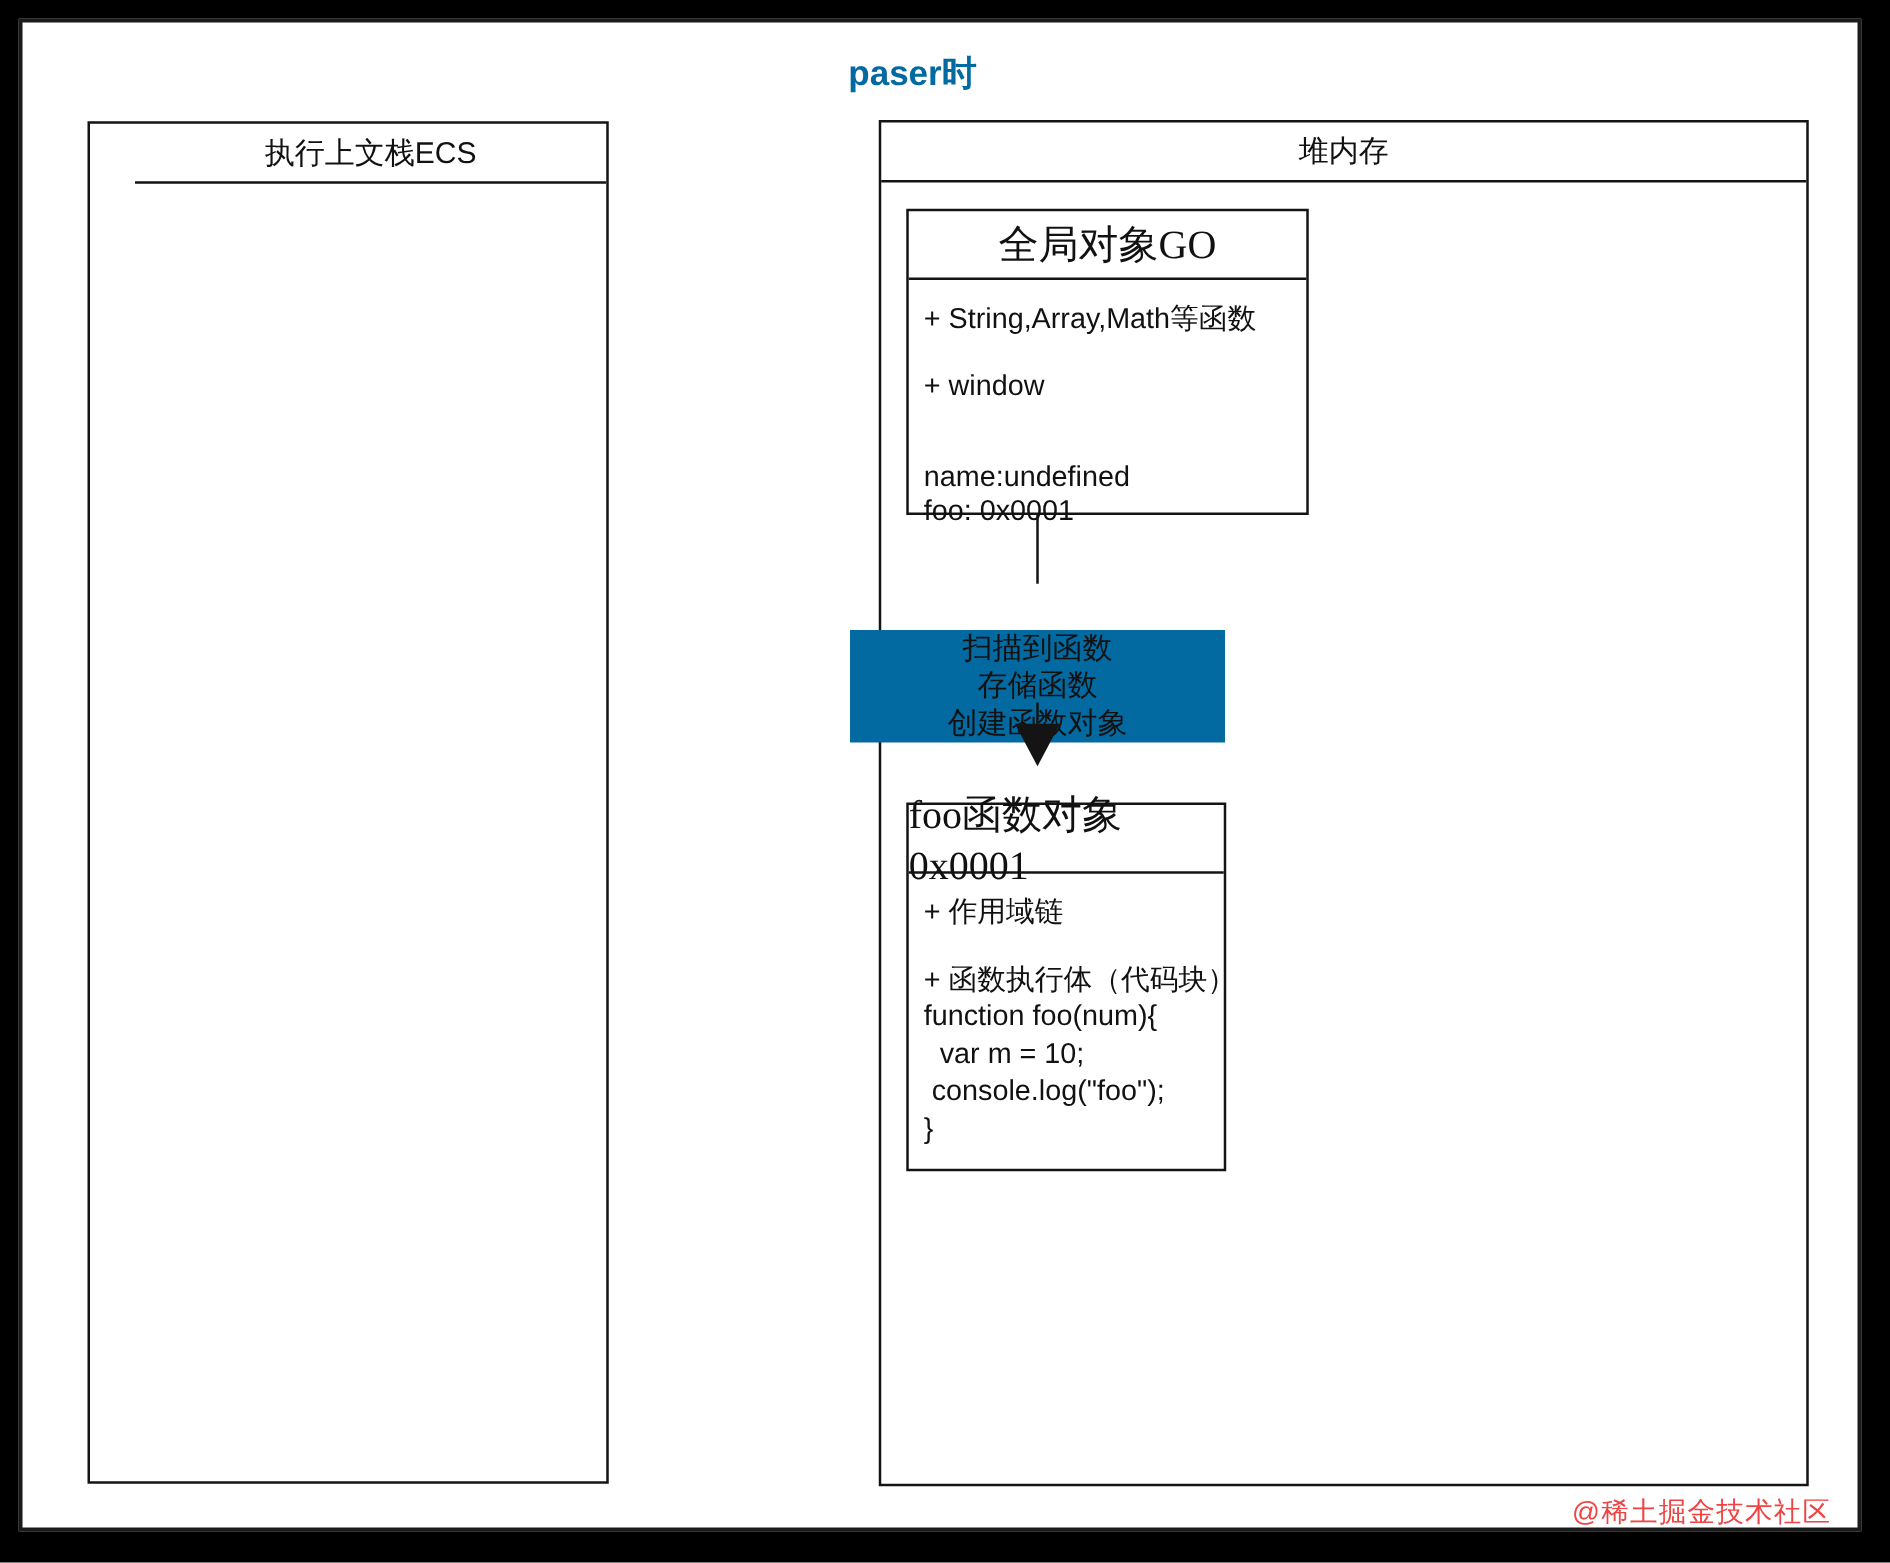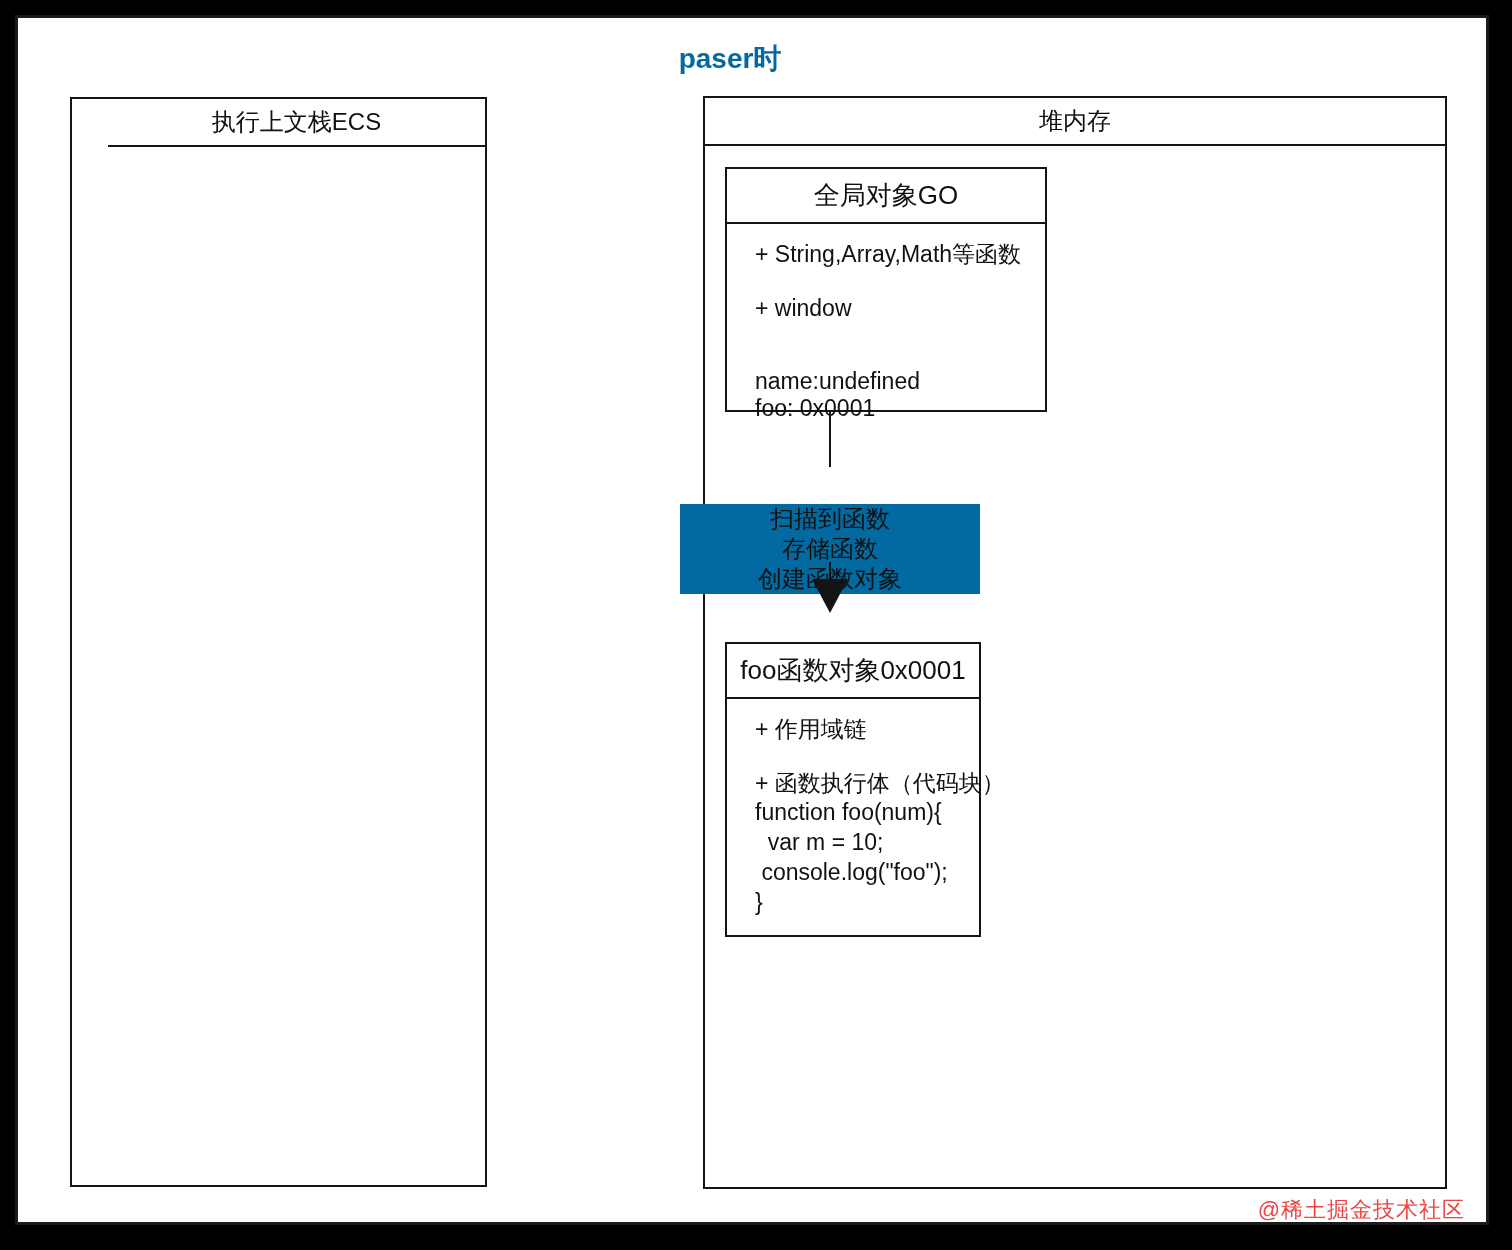--- a/index.html
+++ b/index.html
@@ -45,24 +45,25 @@
     border:2px solid #141414;
     background:#fff;
     box-sizing:border-box;
   }
   .go-box{left:707px;top:149px;width:322px;height:245px;}
   .foo-box{left:707px;top:624px;width:256px;height:295px;}
   .inner-header{
     height:53px;
     border-bottom:2px solid #141414;
     display:flex;align-items:center;justify-content:center;
-    font-size:26px;
+    font-size:32px;
+    font-family:Liberation Serif, serif;
   }
   .inner-body{
-    padding:0 10px 0 28px;
+    padding:0 10px 0 12px;
   }
   .box-line{
     font-size:23px;
     line-height:27px;
     white-space:pre;
   }
   .mt-first{margin-top:17px;}
   .mt-blank{margin-top:27px;}
   .mt-mid{margin-top:46px;}
   .code-line{

